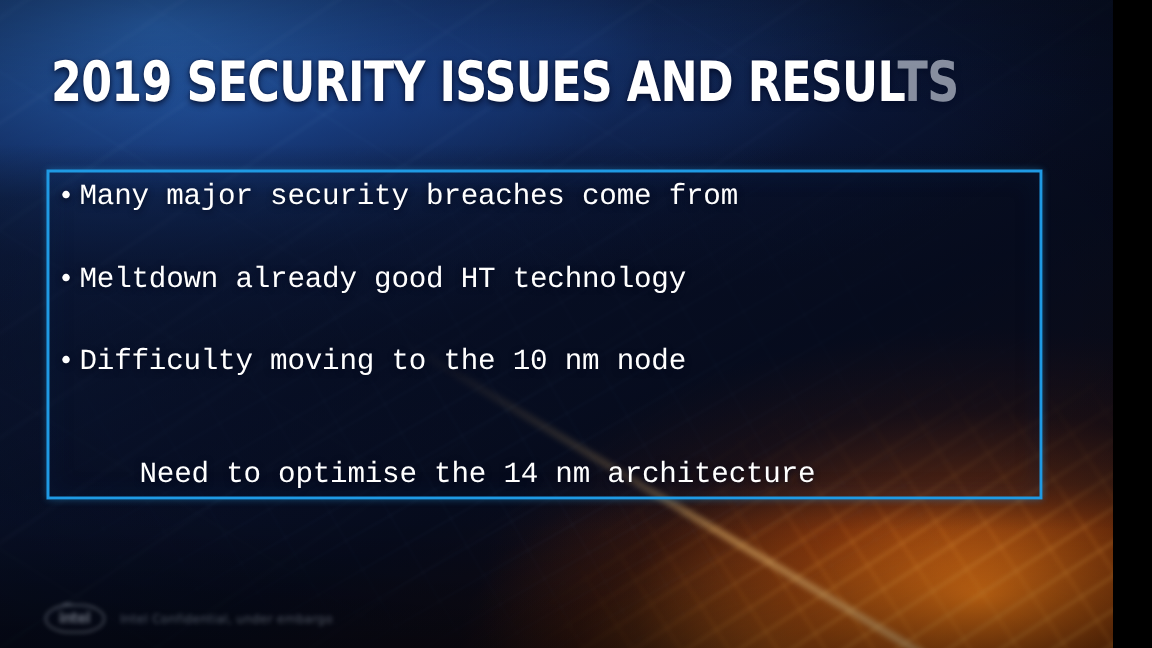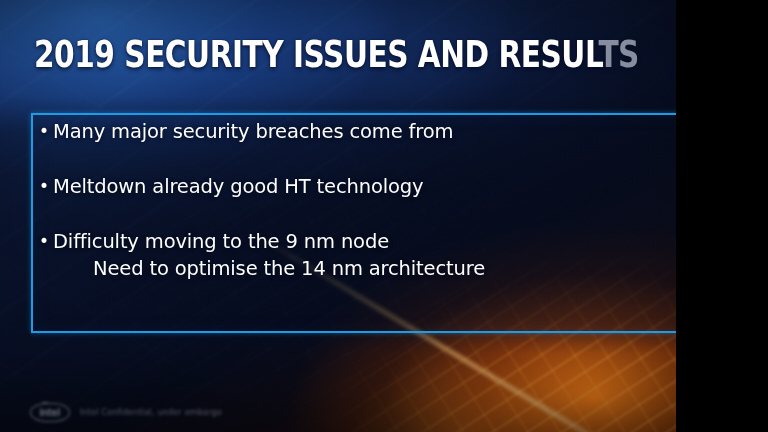--- a/index.html
+++ b/index.html
@@ -8,21 +8,21 @@
   html, body {
     width: 768px;
     height: 432px;
     overflow: hidden;
     background: #000;
     font-family: "Liberation Sans", sans-serif;
   }
 
   .slide {
     position: relative;
-    width: 676px;
+    width: 742px;
     height: 432px;
     overflow: hidden;
     background: #0a1228;
   }
 
   
 
   .bg-base {
     position: absolute;
     inset: 0;
@@ -210,23 +210,23 @@
   }
 
   .bullet-dot {
     flex: 0 0 auto;
     width: 14px;
     font-size: 17px;
     line-height: 27px;
     color: #ffffff;
   }
 
-  .bullet-text { flex: 1 1 auto; }
+  .bullet-text { flex: 1 1 auto; font-family: Liberation Mono, monospace; }
   .bullet-text .wrap-line { display: block; }
-  .bullet-text .sub-line  { display: block; padding-left: 40px; }
+  .bullet-text .sub-line  { display: block; padding-left: 40px; margin-top: 48px; }
   .gap-md { height: 28px; }
 
   
 
   .footer {
     position: absolute;
     left: 30px;
     bottom: 10px;
     display: flex;
     align-items: center;
@@ -304,21 +304,21 @@
       <span class="bullet-text">
         <span class="wrap-line">Meltdown already good HT technology</span>
       </span>
     </div>
 
     <div class="gap-md"></div>
 
     <div class="bullet-row">
       <span class="bullet-dot">•</span>
       <span class="bullet-text">
-        <span class="wrap-line">Difficulty moving to the 9 nm node</span>
+        <span class="wrap-line">Difficulty moving to the 10 nm node</span>
         <span class="sub-line">Need to optimise the 14 nm architecture</span>
       </span>
     </div>
 
   </div>
 
   <div class="footer">
     <div class="intel-logo">
       <span class="dot"></span>
       <span class="mark">intel</span>

